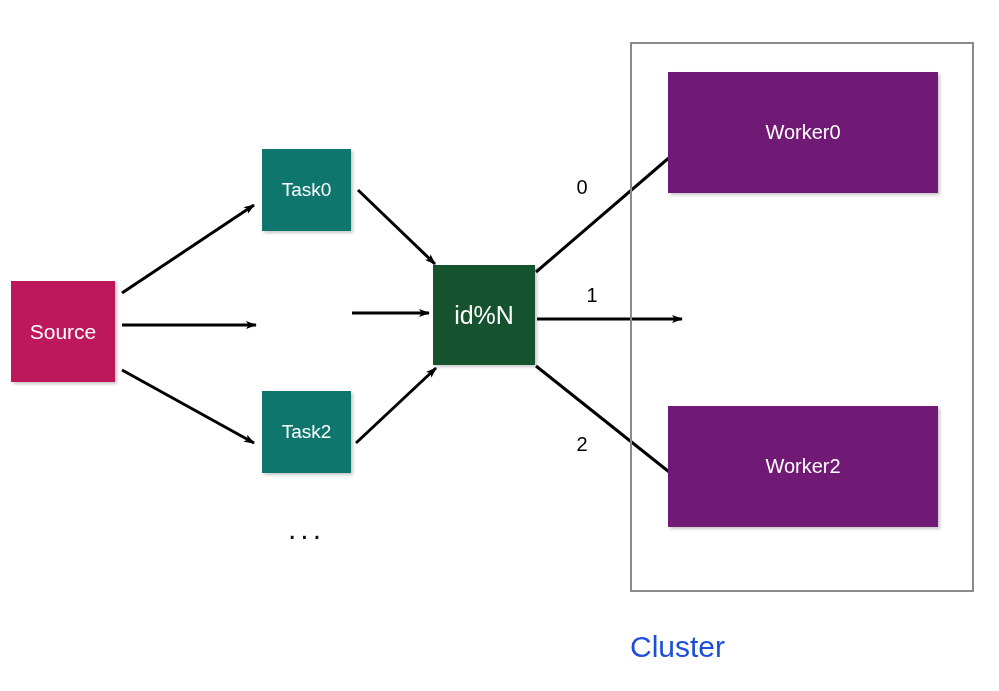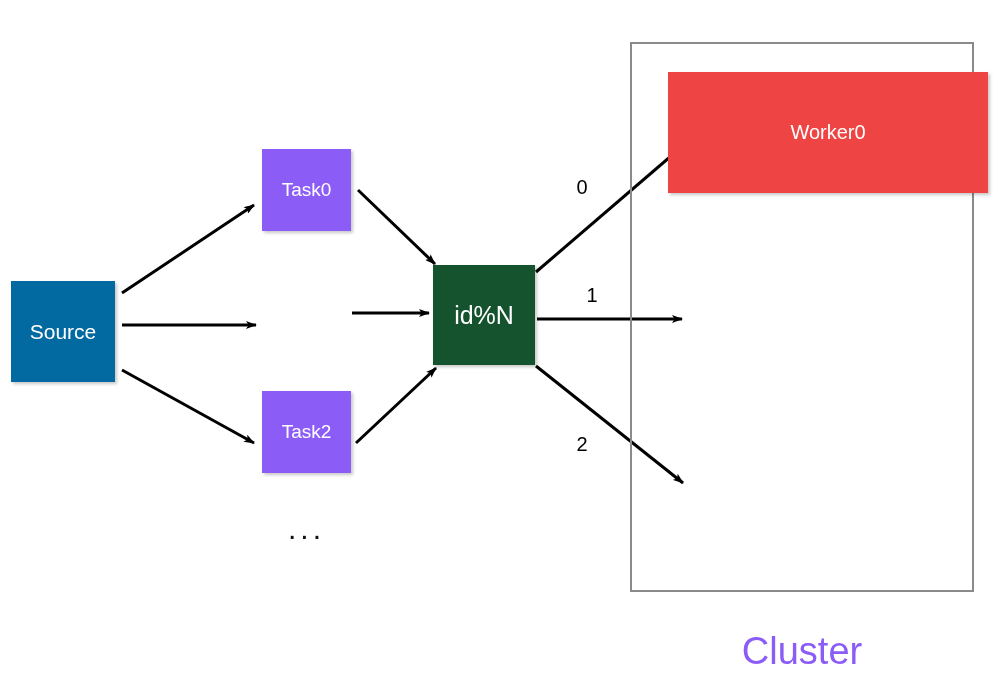--- a/index.html
+++ b/index.html
@@ -29,69 +29,69 @@
   .node-label {
     color: #ffffff;
     white-space: nowrap;
     font-weight: 400;
   }
   #source-node {
     left: 11px;
     top: 281px;
     width: 104px;
     height: 101px;
-    background: #0369a1;
+    background: #be185d;
     font-size: 21px;
   }
   .task-node {
     left: 262px;
     width: 89px;
     height: 82px;
-    background: #8b5cf6;
+    background: #0f766e;
     font-size: 19px;
   }
   #task-0-node { top: 149px; }
   #task-1-node { top: 270px; }
   #task-2-node { top: 391px; align-items: center; }
   #router-node {
     left: 433px;
     top: 265px;
     width: 102px;
     height: 100px;
     background: #14532d;
     font-size: 25px;
   }
   .worker-node {
     left: 668px;
-    width: 320px;
+    width: 270px;
     height: 121px;
-    background: #ef4444;
+    background: #701a75;
     font-size: 20px;
   }
   #worker-0-node { top: 72px; }
   #worker-1-node { top: 240px; }
   #worker-2-node { top: 406px; }
   #cluster-box {
     position: absolute;
     left: 630px;
     top: 42px;
     width: 344px;
     height: 550px;
     border: 2px solid #8a8a8a;
     box-sizing: border-box;
     background: transparent;
   }
   #cluster-caption {
     position: absolute;
     left: 630px;
     top: 630px;
     width: 344px;
-    text-align: center;
-    font-size: 38px;
-    color: #8b5cf6;
+    text-align: left;
+    font-size: 30px;
+    color: #1d4ed8;
   }
   #ellipsis {
     position: absolute;
     left: 262px;
     top: 512px;
     width: 89px;
     text-align: center;
     font-size: 30px;
     letter-spacing: 4px;
     color: #111111;
@@ -161,20 +161,23 @@
 
   <div id="router-node" class="node">
     <span class="node-label">id%N</span>
   </div>
 
   <div id="cluster-box"></div>
 
   <div id="worker-0-node" class="node worker-node">
     <span class="node-label">Worker0</span>
   </div>
+  <div id="worker-2-node" class="node worker-node">
+    <span class="node-label">Worker2</span>
+  </div>
 
   <div id="edge-label-0" class="edge-label">0</div>
   <div id="edge-label-1" class="edge-label">1</div>
   <div id="edge-label-2" class="edge-label">2</div>
 
   <div id="cluster-caption">Cluster</div>
 
 </div>
 
 </body></html>

